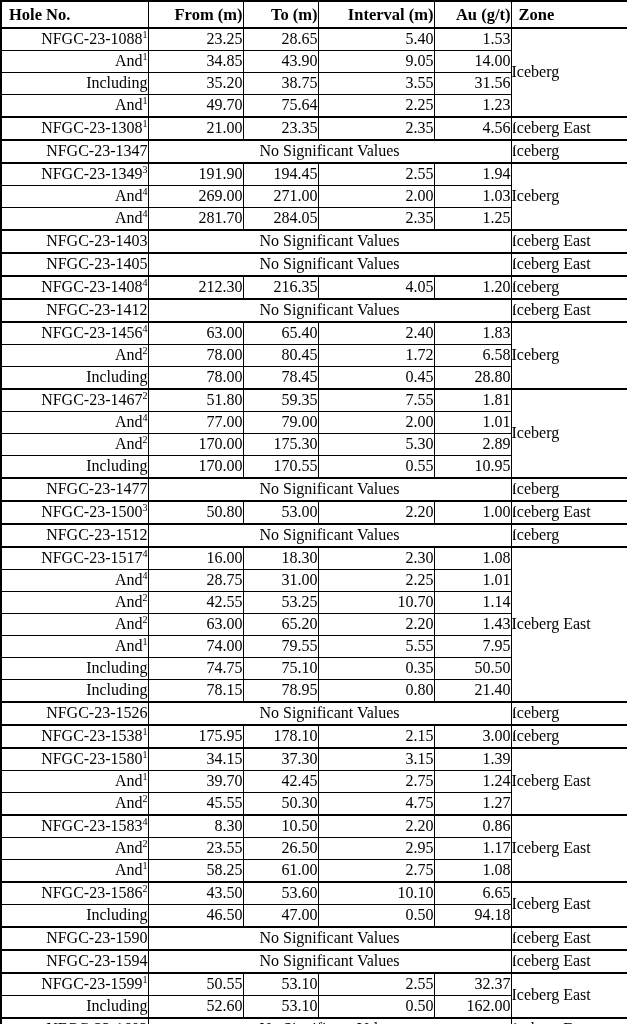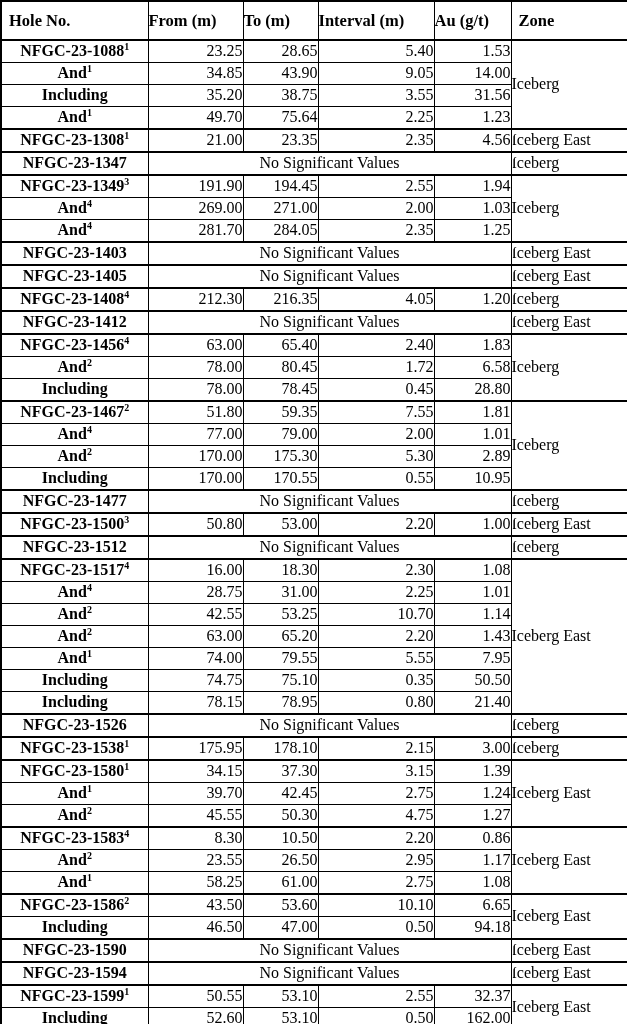--- a/index.html
+++ b/index.html
@@ -22,37 +22,37 @@
   table.results th,
   table.results td {
     border: 1px solid #000000;
     padding: 0;
     height: 21px;
     line-height: 1.05;
     overflow: hidden;
     white-space: nowrap;
     vertical-align: middle;
   }
-  thead tr { height: 39px; }
+  thead tr { height: 27px; }
   thead th {
     font-weight: bold;
-    text-align: left;
+    text-align: right;
     font-size: 16.5px;
     border-bottom-width: 2px;
   }
   thead th.h-left { text-align: left; padding-left: 7px; }
   col.c-hole     { width: 147px; }
   col.c-from     { width: 95px;  }
   col.c-to       { width: 75px;  }
   col.c-interval { width: 116px; }
   col.c-au       { width: 77px;  }
   col.c-zone     { width: 117px; }
   td.hole {
-    font-weight: bold;
-    text-align: center;
+    font-weight: normal;
+    text-align: right;
     padding-left: 7px;
   }
   td.num {
     text-align: right;
     padding-right: 12px;
   }
   td.nsv {
     text-align: center;
   }
   td.zone {

